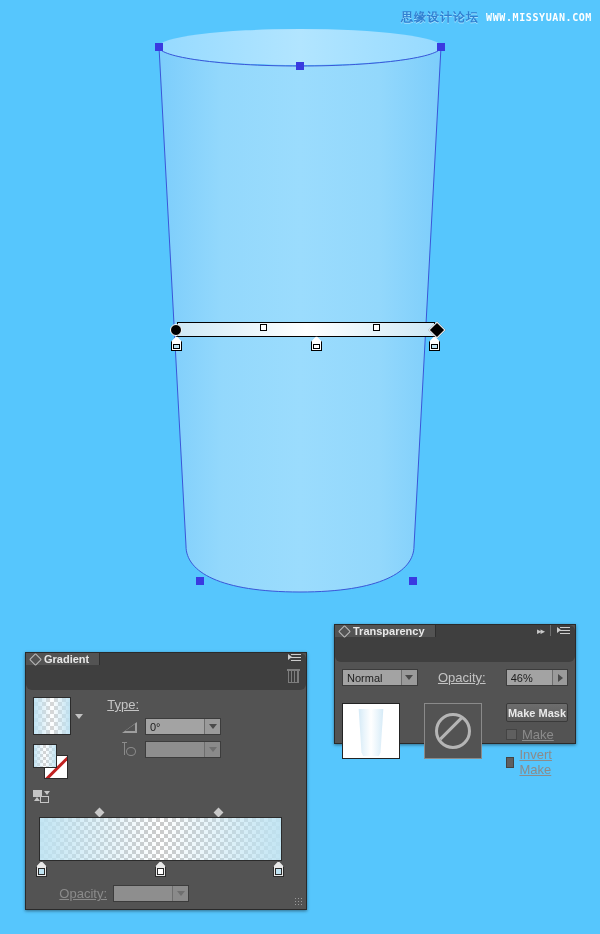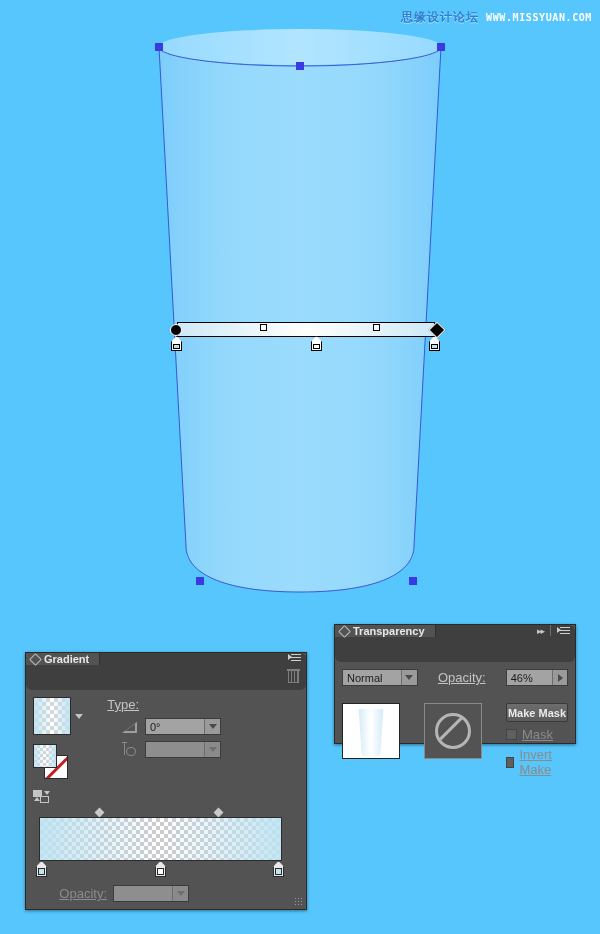--- a/index.html
+++ b/index.html
@@ -821,21 +821,21 @@
         <div class="thumb-art">
           <div class="thumb-cup"></div>
         </div>
         <div class="thumb-mask">
           <div class="no-sign"></div>
         </div>
         <div class="t-right">
           <div class="btn">Make Mask</div>
           <div class="chk-row">
             <span class="chkbox"></span>
-            <span class="lbl dim">Mask</span>
+            <span class="lbl dim">Make</span>
           </div>
           <div class="chk-row">
             <span class="chkbox"></span>
             <span class="lbl dim">Invert Make</span>
           </div>
         </div>
       </div>
     </div>
   </div>
 

